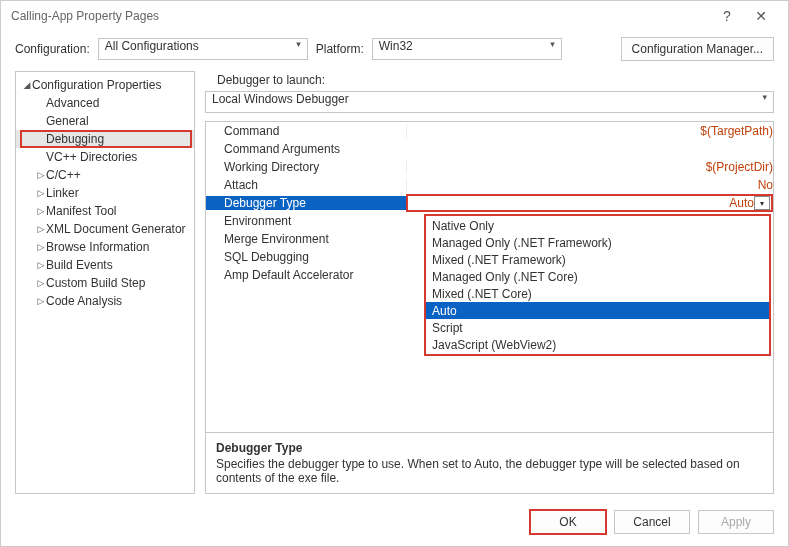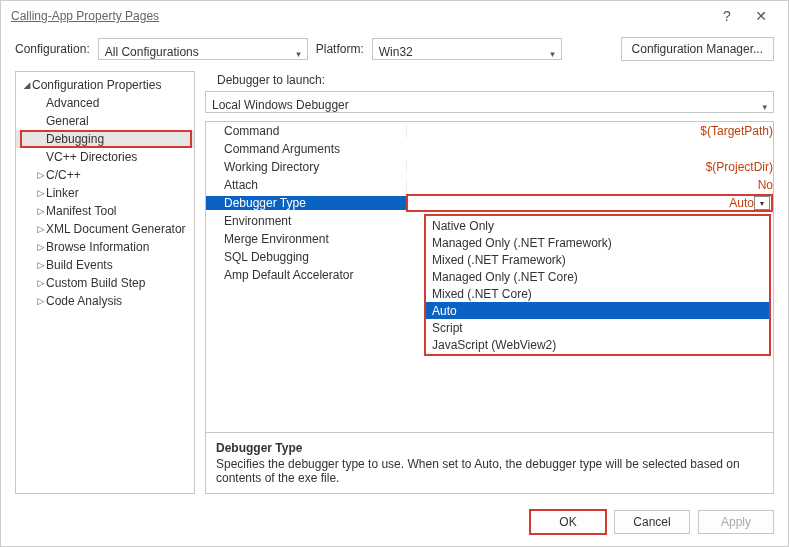--- a/index.html
+++ b/index.html
@@ -1,22 +1,22 @@
 <!DOCTYPE html>
 <html><head>
 <meta charset="utf-8">
 <style>
   * { box-sizing: border-box; font-family: "Segoe UI", Tahoma, sans-serif; font-size: 12px; }
   body { margin:0; padding:0; background:#fff; color:#333; width:789px; height:547px; overflow:hidden; border:1px solid #ccc; display:flex; flex-direction:column; }
   .titlebar { display:flex; align-items:center; height:30px; padding:0 10px; color:#666; }
-  .titlebar .title { flex:1;text-decoration:underline; }
+  .titlebar .title { flex:1; }
   .titlebar .tb-icon { width:34px; text-align:center; font-size:14px; color:#555; }
   .toprow { display:flex; align-items:center; gap:8px; padding:6px 14px 10px 14px; }
   .toprow label { color:#333; }
-  .combo { display:flex; align-items:flex-end; justify-content:space-between; border:1px solid #c6c6c6; background:#fff; height:22px; padding:0 6px; }
+  .combo { display:flex; align-items:flex-start; justify-content:space-between; border:1px solid #c6c6c6; background:#fff; height:22px; padding:0 6px; }
   .combo .chev { font-size:9px; color:#555; }
   .btn { border:1px solid #c6c6c6; background:#fdfdfd; height:24px; padding:0 10px; display:flex; align-items:center; }
   .body { flex:1; display:flex; gap:10px; padding:0 14px 10px 14px; min-height:0; }
   .tree { width:180px; border:1px solid #c6c6c6; background:#fff; padding:4px 0; overflow:hidden; }
   .tree-row { display:flex; align-items:center; height:18px; padding:0 4px 0 6px; white-space:nowrap; position:relative; }
   .tree-row .arrow { width:10px; display:inline-block; font-size:9px; color:#555; text-align:center; }
   .tree-row.indent1 { padding-left:20px; }
   .tree-row.selected { background:#e6e6e6; }
   .tree-row.hl::after { content:""; position:absolute; left:4px; right:2px; top:0; bottom:0; border:2px solid #d43a2f; pointer-events:none; }
   .rightcol { flex:1; display:flex; flex-direction:column; min-width:0; }

